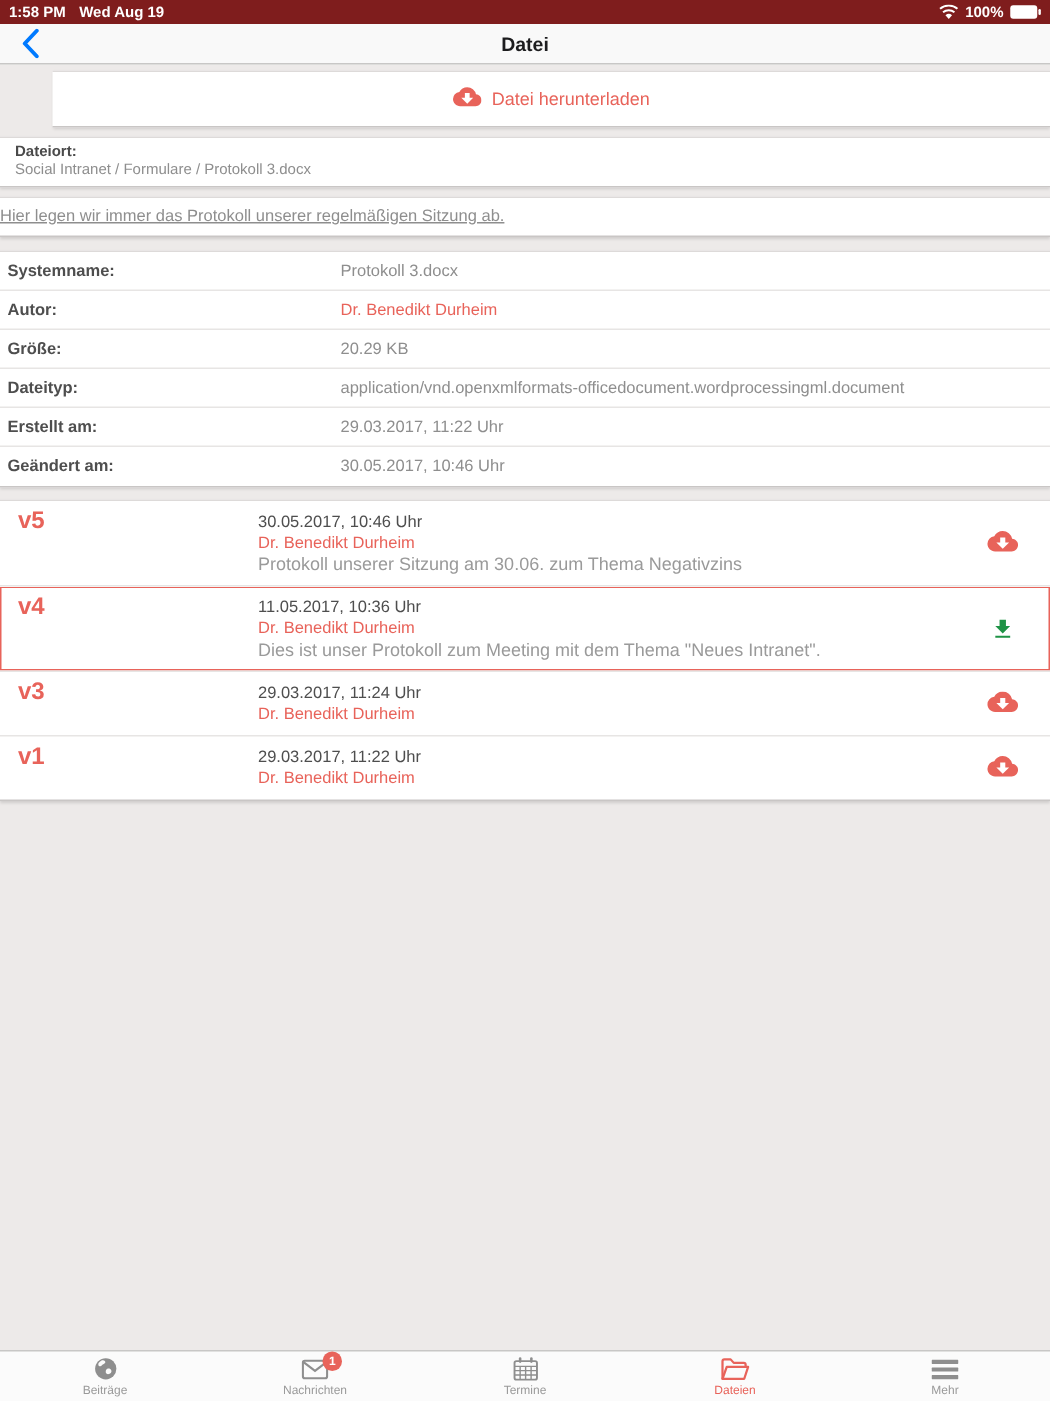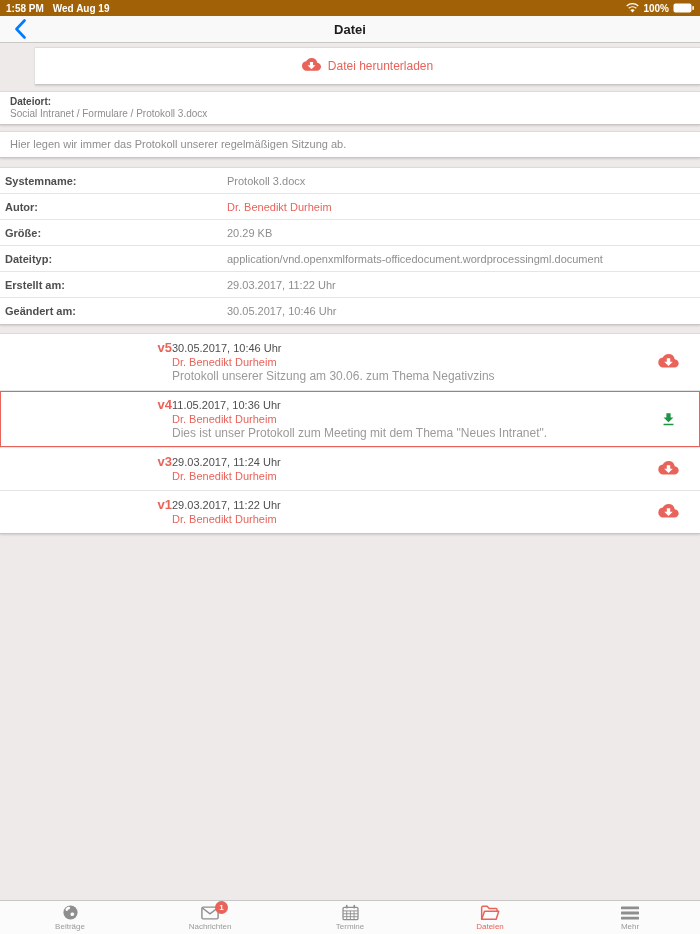--- a/index.html
+++ b/index.html
@@ -1,21 +1,21 @@
 <!DOCTYPE html>
 <html><head>
 <meta charset="utf-8">
 <style>
   * { margin:0; padding:0; box-sizing:border-box; }
   html,body { width:700px; height:934px; }
   body { font-family:"Liberation Sans","DejaVu Sans",sans-serif; background:#EDEAE9; }
   .app { width:700px; height:934px; display:flex; flex-direction:column; overflow:hidden; }
 
   
-  .status-bar { height:16px; background:#a16207; color:#fff; display:flex; align-items:center;
+  .status-bar { height:16px; background:#7f1d1d; color:#fff; display:flex; align-items:center;
     font-size:10px; font-weight:bold; padding:0 6px; flex:0 0 auto; }
   .sb-left { display:flex; gap:9px; align-items:center; }
   .sb-right { margin-left:auto; display:flex; align-items:center; gap:4px; }
 
   
   .nav-bar { height:27px; background:#F9F9F9; border-bottom:1px solid #C8C7C6;
     display:flex; align-items:center; position:relative; flex:0 0 auto; }
   .back-btn { position:absolute; left:14px; top:3px; cursor:pointer; display:flex; }
   .nav-title { flex:1; text-align:center; font-size:13px; font-weight:bold; color:#1C1C1E; }
 
@@ -24,34 +24,34 @@
   .card { background:#FFFFFF; border-top:1px solid #DDDAD9; border-bottom:1px solid #C9C6C5;
     box-shadow:0 1px 2px rgba(0,0,0,0.13); }
 
   .download-card { margin-top:4px; height:38px; display:flex; align-items:center; justify-content:center;
     gap:7px; color:#E8635A; font-size:12px; cursor:pointer;margin-left:35px; }
 
   .location-card { margin-top:6px; padding:3px 10px 4px; }
   .location-label { font-size:10px; font-weight:bold; color:#4A4A4A; line-height:13px; }
   .location-path { font-size:10px; color:#8E8E8E; line-height:12px; }
 
-  .desc-card { margin-top:6px; padding:6px 10px; font-size:11px; color:#8E8E8E; line-height:13px; }
+  .desc-card { margin-top:6px; padding:6px 0; font-size:11px; color:#8E8E8E; line-height:13px;text-decoration:underline; }
 
   .info-card { margin-top:9px; }
   .info-row { display:flex; height:26px; align-items:center; border-bottom:1px solid #E7E5E4; font-size:11px; }
   .info-row:last-child { border-bottom:none; }
   .info-label { width:227px; padding-left:5px; font-weight:bold; color:#4E4E4E; flex:0 0 auto; }
   .info-value { color:#8E8E8E; padding-right:10px; }
   .info-value.link { color:#E8635A; cursor:pointer; }
 
   .versions-card { margin-top:8px; }
   .version-row { display:flex; padding:7px 10px 7px 12px; border-bottom:1px solid #E7E5E4; cursor:pointer; }
   .version-row:last-child { border-bottom:none; }
   .version-row.highlighted { box-shadow:inset 0 0 0 1px #E8635A; }
-  .v-label { width:160px; flex:0 0 auto; font-size:13px; font-weight:bold; color:#E8635A; line-height:14px;text-align:right; }
+  .v-label { width:160px; flex:0 0 auto; font-size:16px; font-weight:bold; color:#E8635A; line-height:14px; }
   .v-content { flex:1 1 auto; }
   .v-date { font-size:11px; color:#4E4E4E; line-height:14px; }
   .v-author { font-size:11px; color:#E8635A; line-height:14px; cursor:pointer; }
   .v-note { font-size:12px; color:#9A9A9A; line-height:14px; }
   .v-icon { width:44px; flex:0 0 auto; display:flex; align-items:center; justify-content:center; cursor:pointer; }
 
   
   .tab-bar { height:34px; background:#FBFBFB; border-top:1px solid #C8C7C6; display:flex; flex:0 0 auto; }
   .tab { flex:1; display:flex; flex-direction:column; align-items:center; padding-top:3px; gap:1px;
     color:#9A9A9A; font-size:8px; cursor:pointer; }

